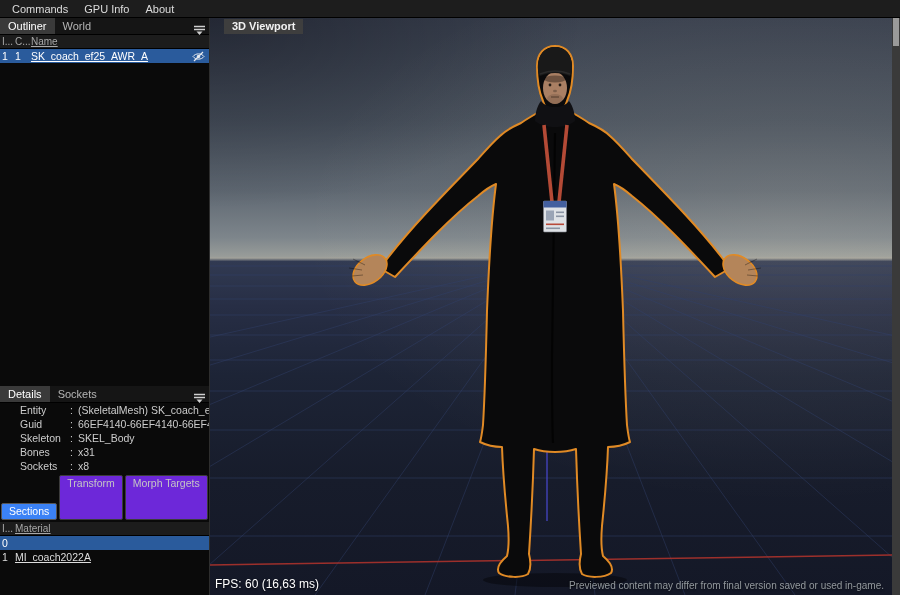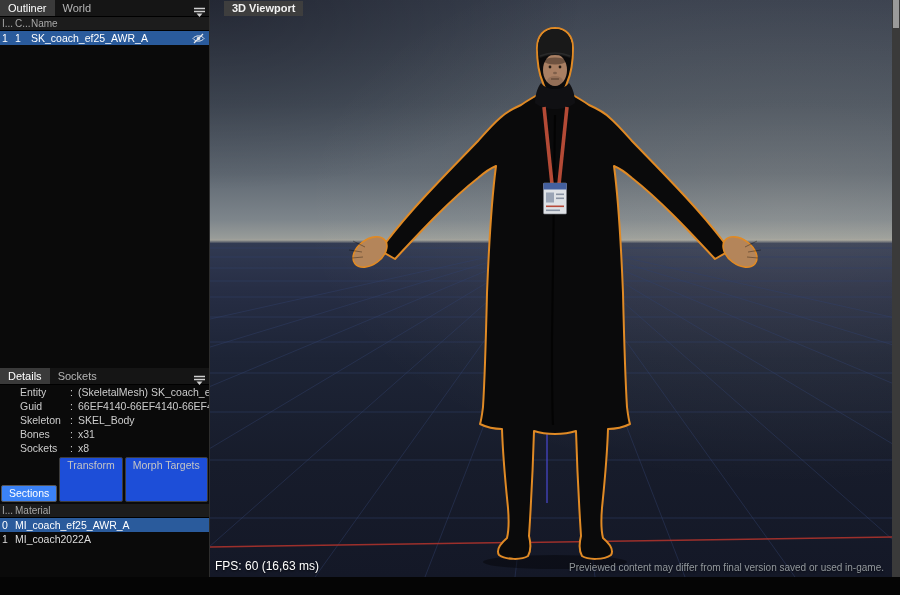--- a/index.html
+++ b/index.html
@@ -14,34 +14,34 @@
 
   
   .left-panel{width:209px;background:#0a0a0a;border-right:1px solid #2e2e2e;display:flex;flex-direction:column;flex:none;}
   .tabbar{height:16px;background:#151515;display:flex;align-items:stretch;position:relative;border-bottom:1px solid #000;flex:none;}
   .tab{font-size:11px;padding:0 8px;color:#b5b5b5;display:flex;align-items:center;}
   .tab.active{background:#3a3a3a;color:#fff;}
   .panel-menu{position:absolute;right:3px;top:3px;cursor:pointer;}
   .cols-header{height:13px;background:#1c1c1c;border-bottom:1px solid #000;display:flex;font-size:10px;color:#a8a8a8;align-items:center;flex:none;}
   .colw-i{width:13px;padding-left:2px;overflow:hidden;flex:none;}
   .colw-c{width:16px;overflow:hidden;flex:none;}
-  .colw-name{flex:1;overflow:hidden;}
+  .colw-name{flex:1;overflow:hidden;text-decoration:underline;}
   .list{overflow:hidden;flex:none;}
   .outliner-list{height:337px;}
   .lrow{height:14px;display:flex;align-items:center;font-size:10.5px;color:#ddd;position:relative;white-space:nowrap;}
   .lrow.selected{background:#2a5b9c;color:#fff;}
   .lrow .row-icon{position:absolute;right:4px;top:2px;}
 
   .prop-row{height:14px;display:flex;font-size:10.5px;align-items:center;padding-left:20px;color:#ccc;white-space:nowrap;overflow:hidden;}
   .prop-key{width:50px;flex:none;}
   .prop-sep{width:8px;flex:none;}
   .prop-val{flex:1;overflow:hidden;text-overflow:clip;}
 
   .subtabs{display:flex;gap:2px;padding:2px 1px;flex:none;}
-  .subtab{font-size:10.5px;padding:1px 7px 2px;border:1px solid #3c3c3c;background:#1d4ed8;color:#c5c5c5;border-radius:2px;line-height:12px;}
+  .subtab{font-size:10.5px;padding:1px 7px 2px;border:1px solid #3c3c3c;background:#6d28d9;color:#c5c5c5;border-radius:2px;line-height:12px;}
   .subtab.active{background:#3b82f6;color:#fff;border-color:#555;margin-top:28px;}
 
   
   .viewport{flex:1;position:relative;overflow:hidden;}
   .sky{position:absolute;inset:0;
     background:
       radial-gradient(120% 80% at 85% 36%, rgba(255,235,200,0.10), rgba(255,235,200,0) 60%),
       radial-gradient(100% 60% at 0% 0%, rgba(0,0,10,0.38), rgba(0,0,10,0) 55%),
       linear-gradient(180deg,#39404e 0%,#49525e 18%,#5f6872 30%,#7d858b 38%,#989c99 41.3%,#a2a29a 41.6%,#313a52 42.2%,#272e45 50%,#1d2436 62%,#171c2b 80%,#141827 100%);}
   svg.scene{position:absolute;inset:0;width:100%;height:100%;display:block;}
@@ -51,20 +51,25 @@
 
   
   .scrollbar{width:8px;background:#3a3a3a;position:relative;flex:none;}
   .scroll-thumb{position:absolute;top:0;left:1px;width:6px;height:28px;background:#9a9a9a;}
 </style>
 </head>
 <body>
 
 <div class="app">
 
+  <div class="menubar">
+    <div class="menu-item">Commands</div>
+    <div class="menu-item">GPU Info</div>
+    <div class="menu-item">About</div>
+  </div>
 
   <div class="main">
 
     <div class="left-panel">
 
       <div class="tabbar">
         <div class="tab active">Outliner</div>
         <div class="tab">World</div>
         <span class="panel-menu">
           <svg width="13" height="10" viewBox="0 0 13 10">
@@ -140,21 +145,20 @@
         <div class="subtab">Morph Targets</div>
       </div>
 
       <div class="cols-header">
         <div class="colw-i">I...</div>
         <div class="colw-name">Material</div>
       </div>
       <div class="list">
         <div class="lrow selected">
           <div class="colw-i">0</div>
-          <div class="colw-name">MI_coach_ef25_AWR_A</div>
         </div>
         <div class="lrow">
           <div class="colw-i">1</div>
           <div class="colw-name">MI_coach2022A</div>
         </div>
       </div>
     </div>
 
     <div class="viewport">
       <div class="sky"></div>

